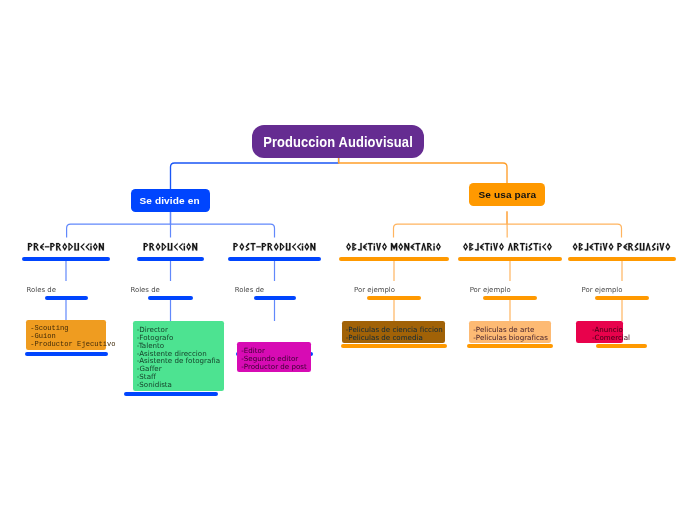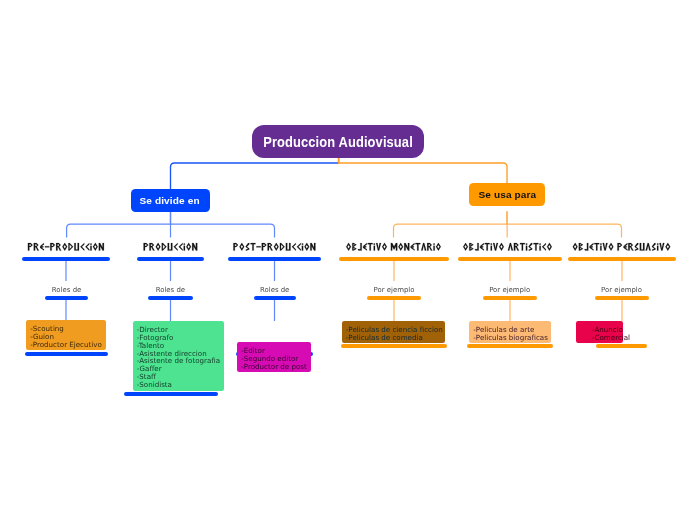--- a/index.html
+++ b/index.html
@@ -26,21 +26,21 @@
   .bp-divide{left:130.5px;top:189px;width:79px;background:#0045FE;}
   .bp-divide .lbl{color:#ffffff;}
   .bp-usa{left:469px;top:183px;width:76px;background:#FF9900;}
   .bp-usa .lbl{color:#111111;}
 
   .col-title{position:absolute;overflow:visible;}
   .col-title path{fill:#151515;stroke:#151515;stroke-width:0.22;}
 
   .bar{position:absolute;border-radius:2.5px;}
 
-  .sub-lbl{position:absolute;text-align:center;white-space:nowrap;
+  .sub-lbl{position:absolute;white-space:nowrap;
            font-family:"DejaVu Sans",sans-serif;
            font-size:6.95px;line-height:7px;color:#4a4a4a;}
 
   .leaf{position:absolute;box-sizing:border-box;border-radius:2.2px;
         padding:5.1px 2px 2px 4.3px;z-index:3;
         font-family:"DejaVu Sans",sans-serif;}
   .leaf .ln{display:block;white-space:nowrap;font-size:7.1px;line-height:7.85px;}
 </style>
 </head>
 <body>
@@ -99,21 +99,21 @@
       <path d="M4.9 -0.1 L4.9 1.9 L2.0 5 L4.9 8.1 L4.9 10.1 L0.2 5 Z" transform="translate(80.17,0.00) scale(0.8398,0.7600)"></path>
       <path d="M4.9 -0.1 L4.9 1.9 L2.0 5 L4.9 8.1 L4.9 10.1 L0.2 5 Z" transform="translate(85.16,0.00) scale(0.8398,0.7600)"></path>
       <path d="M0.2 3.5 H1.8 V10 H0.2 Z M0.2 0.6 H1.8 V2.3 H0.2 Z" transform="translate(90.16,0.00) scale(0.8398,0.7600)"></path>
       <path d="M3.1 -0.2 L6.0 5 L3.1 10.2 L0.2 5 Z M3.1 2.6 L1.7 5 L3.1 7.4 L4.5 5 Z" transform="translate(92.72,0.00) scale(0.8398,0.7600)"></path>
       <path d="M0 0 H1.6 L4.4 5.8 V0 H6.1 V10 H4.5 L1.7 4.2 V10 H0 Z" transform="translate(98.80,0.00) scale(0.8398,0.7600)"></path>
     </svg>
   <div class="bar" style="left:21.7px;top:256.5px;width:88.3px;height:4.5px;background:#0045FE;"></div>
   <div class="sub-lbl" style="left:26.6px;top:286.5px;width:80px;"><span>Roles de</span></div>
   <div class="bar" style="left:45.4px;top:296px;width:42.4px;height:4.2px;background:#0045FE;"></div>
   <div class="bar" style="left:25px;top:352px;width:83px;height:3.8px;background:#0045FE;"></div>
-  <div class="leaf" style="left:26px;top:320.3px;width:80px;height:30.2px;background:#EF9C20;color:#402A08;">
+  <div class="leaf" style="left:26px;top:320.3px;width:80px;height:30.2px;background:#EF9C20;color:#402A08;font-family:Liberation Mono, monospace;">
     <span class="ln">-Scouting</span>
     <span class="ln">-Guion</span>
     <span class="ln">-Productor Ejecutivo</span>
   </div>
 
   <svg class="col-title" style="left:0px;top:243.2px;width:696px;height:11px;" viewBox="0 0 696 11">
       <path d="M0 0 H3.3 L5.7 2.7 L3.3 5.4 H1.7 V10 H0 Z M1.7 1.5 V3.9 H2.9 L4.0 2.7 L2.9 1.5 Z" transform="translate(143.57,0.00) scale(0.8398,0.7600)"></path>
       <path d="M0 0 H3.3 L5.6 2.6 L3.6 4.9 L6.2 10 H4.4 L2.5 5.6 H1.7 V10 H0 Z M1.7 1.5 V4.1 H2.9 L3.9 2.7 L2.9 1.5 Z" transform="translate(149.41,0.00) scale(0.8398,0.7600)"></path>
       <path d="M3.1 -0.2 L6.0 5 L3.1 10.2 L0.2 5 Z M3.1 2.6 L1.7 5 L3.1 7.4 L4.5 5 Z" transform="translate(155.49,0.00) scale(0.8398,0.7600)"></path>
       <path d="M0.2 0 H1.6 L5.9 5 L1.6 10 H0.2 Z M1.55 1.9 V8.1 L4.2 5 Z" transform="translate(161.58,0.00) scale(0.8398,0.7600)"></path>

